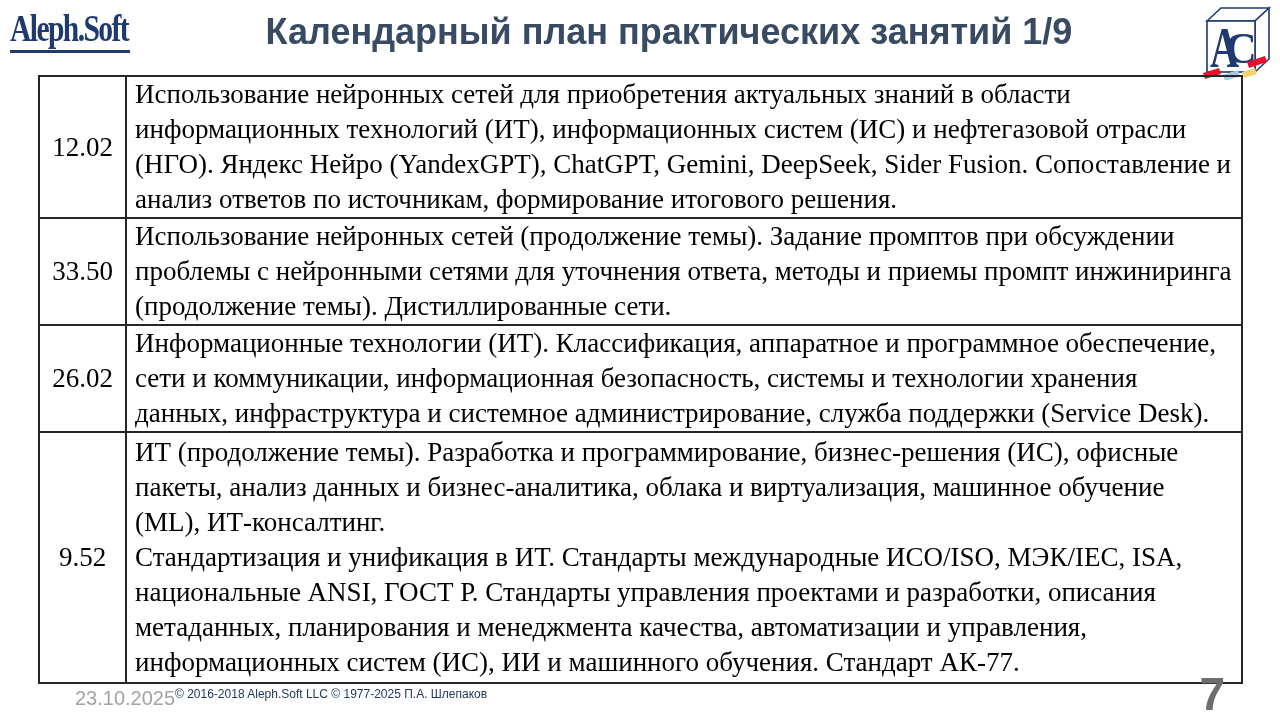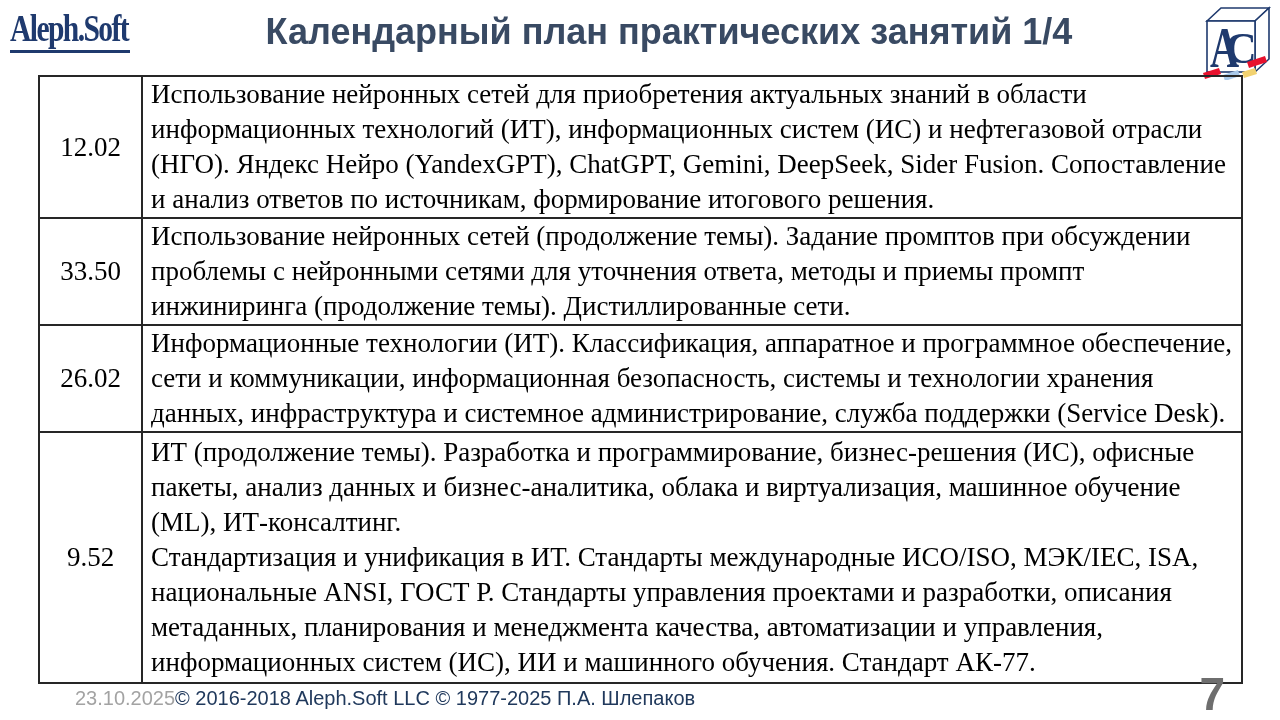--- a/index.html
+++ b/index.html
@@ -30,52 +30,52 @@
   
   .table-wrap { position:absolute; left:38px; top:75px; width:1205px; height:601px; }
   table.schedule {
     border-collapse:collapse; width:100%; height:100%; table-layout:fixed;
   }
   table.schedule td {
     border:2px solid #262626;
     font-family:"Liberation Serif", serif;
     color:#000000; vertical-align:middle;
   }
-  td.date-cell { width:85px; text-align:center; font-size:27px; padding:8px; }
+  td.date-cell { width:85px; text-align:center; font-size:27px; padding:0; }
   td.topic-cell {
     font-size:27px; line-height:35px;
     padding:0 8px 0 8px; white-space:pre-line;
   }
   tr.r1 { height:140px; }
   tr.r2 { height:107px; }
   tr.r3 { height:103px; }
   tr.r4 { height:251px; }
 
   
   .footer-date {
     position:absolute; left:75px; top:687px;
     font-size:20px; color:#A3A3A3;text-align:right;
   }
   .footer-copy {
     position:absolute; left:175px; top:687px;
-    font-size:20px; color:#20395C;
+    font-size:12px; color:#20395C;
   }
   .page-number {
     position:absolute; right:55px; top:671px;
     font-size:46px; font-weight:bold; color:#6E6E6E; line-height:1;
   }
 </style>
 </head>
 <body>
 
 <div class="slide">
 
   <div class="aleph-logo">Aleph.Soft</div>
 
-  <div class="page-title">Календарный план практических занятий 1/4</div>
+  <div class="page-title">Календарный план практических занятий 1/9</div>
 
   <svg class="cube-logo" viewBox="0 0 74 76" xmlns="http://www.w3.org/2000/svg">
 
     <polygon points="5,17 19,4 67,4 53,17" fill="#ffffff" stroke="#1F3A6E" stroke-width="1.6"></polygon>
     <polygon points="53,17 67,4 67,55 53,68" fill="#ffffff" stroke="#1F3A6E" stroke-width="1.6"></polygon>
     <rect x="5" y="17" width="48" height="51" fill="#ffffff" stroke="#1F3A6E" stroke-width="1.6"></rect>
 
     <text x="11" y="63" font-family="Liberation Serif, serif" font-size="56" font-weight="bold" fill="#1F3A6E" transform="scale(0.72 1)">А</text>
     <text x="23" y="59" font-family="Liberation Serif, serif" font-size="44" font-weight="bold" fill="#1F3A6E">C</text>
 

